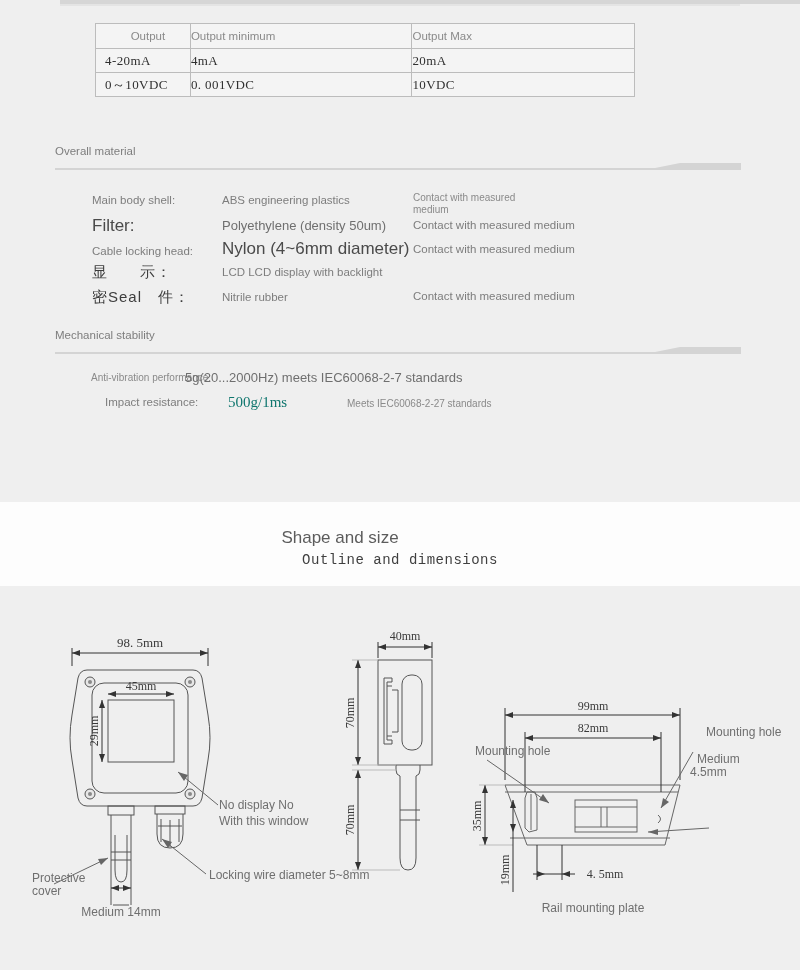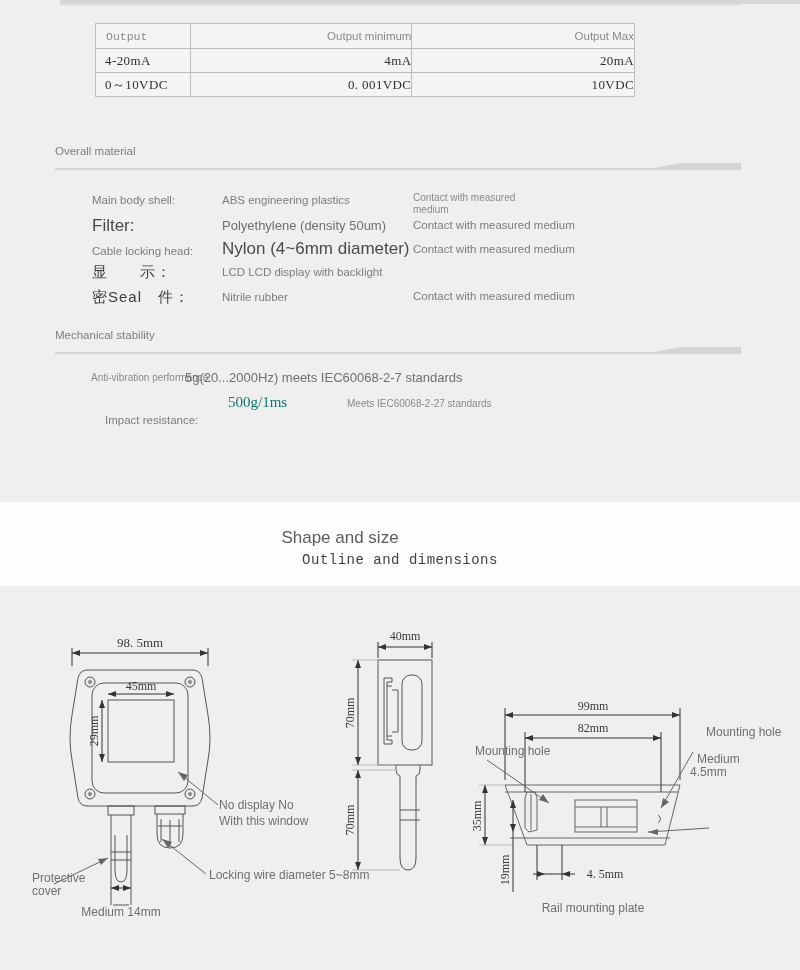--- a/index.html
+++ b/index.html
@@ -20,31 +20,31 @@
   
   .top-remnant{position:absolute;left:60px;top:0px;width:740px;height:6px;overflow:hidden;}
   .top-remnant .bar{position:absolute;left:0;top:0;width:740px;height:4px;background:#d6d6d6;}
   .top-remnant .bar2{position:absolute;left:0;top:4px;width:680px;height:2px;background:#e4e4e4;}
 
   
   .tablewrap{position:absolute;left:95px;top:23px;width:540px;}
   table.spec{border-collapse:collapse;width:540px;background:#f4f4f4;}
   table.spec td{
     border:1px solid #bcbcbc;
-    text-align:right;
+    text-align:left;
     padding:0;
     height:23px;
     vertical-align:middle;
   }
   table.spec tr.head td{
     font-size:11.5px;color:#8a8a8a;font-weight:400;
     font-family:"Liberation Sans","DejaVu Sans",sans-serif;
     height:24px;
   }
-  table.spec tr.head td.c1{text-align:left;padding-left:10px;font-family:Liberation Mono, monospace;}
+  table.spec tr.head td.c1{text-align:center;padding-left:10px;}
   table.spec tr.body td{
     font-size:13px;color:#303030;
     font-family:"Liberation Serif","DejaVu Serif",serif;
     letter-spacing:.4px;
   }
   table.spec tr.body td.c1{text-align:left;padding-left:9px;}
   .col1{width:95px;}
   .col2{width:222px;}
   .col3{width:223px;}
 
@@ -154,21 +154,21 @@
   <div class="sec" style="top:329px;">
     <span class="lbl">Mechanical stability</span>
     <svg class="rule" width="686" height="10" viewBox="0 0 686 10">
       <path d="M0 7 L600 7 L625 2 L686 2 L686 9 L0 9 Z" fill="#d4d4d4"></path>
     </svg>
   </div>
 
   <div class="m-label t-tiny" style="left:91px;top:372px;">Anti-vibration performance:</div>
   <div class="m-mid   t-md" style="left:185px;top:370px;">5g(20...2000Hz) meets IEC60068-2-7 standards</div>
 
-  <div class="m-label t-sm" style="left:105px;top:414px;">Impact resistance:</div>
+  <div class="m-label t-sm" style="left:105px;top:396px;">Impact resistance:</div>
   <div class="m-mid" style="left:228px;top:394px;font-size:15px;color:#0f766e;font-family:'Liberation Serif','DejaVu Serif',serif;">500g/1ms</div>
   <div class="m-right t-tiny" style="left:347px;top:398px;">Meets IEC60068-2-27 standards</div>
 
   <div class="shape-title">Shape and size</div>
   <div class="shape-sub">Outline and dimensions</div>
 
   <div class="drawings">
 
     <svg width="330" height="330" viewBox="0 0 330 330" style="position:absolute;left:10px;top:20px;">
       <g stroke="#555" fill="none" stroke-width="1">

